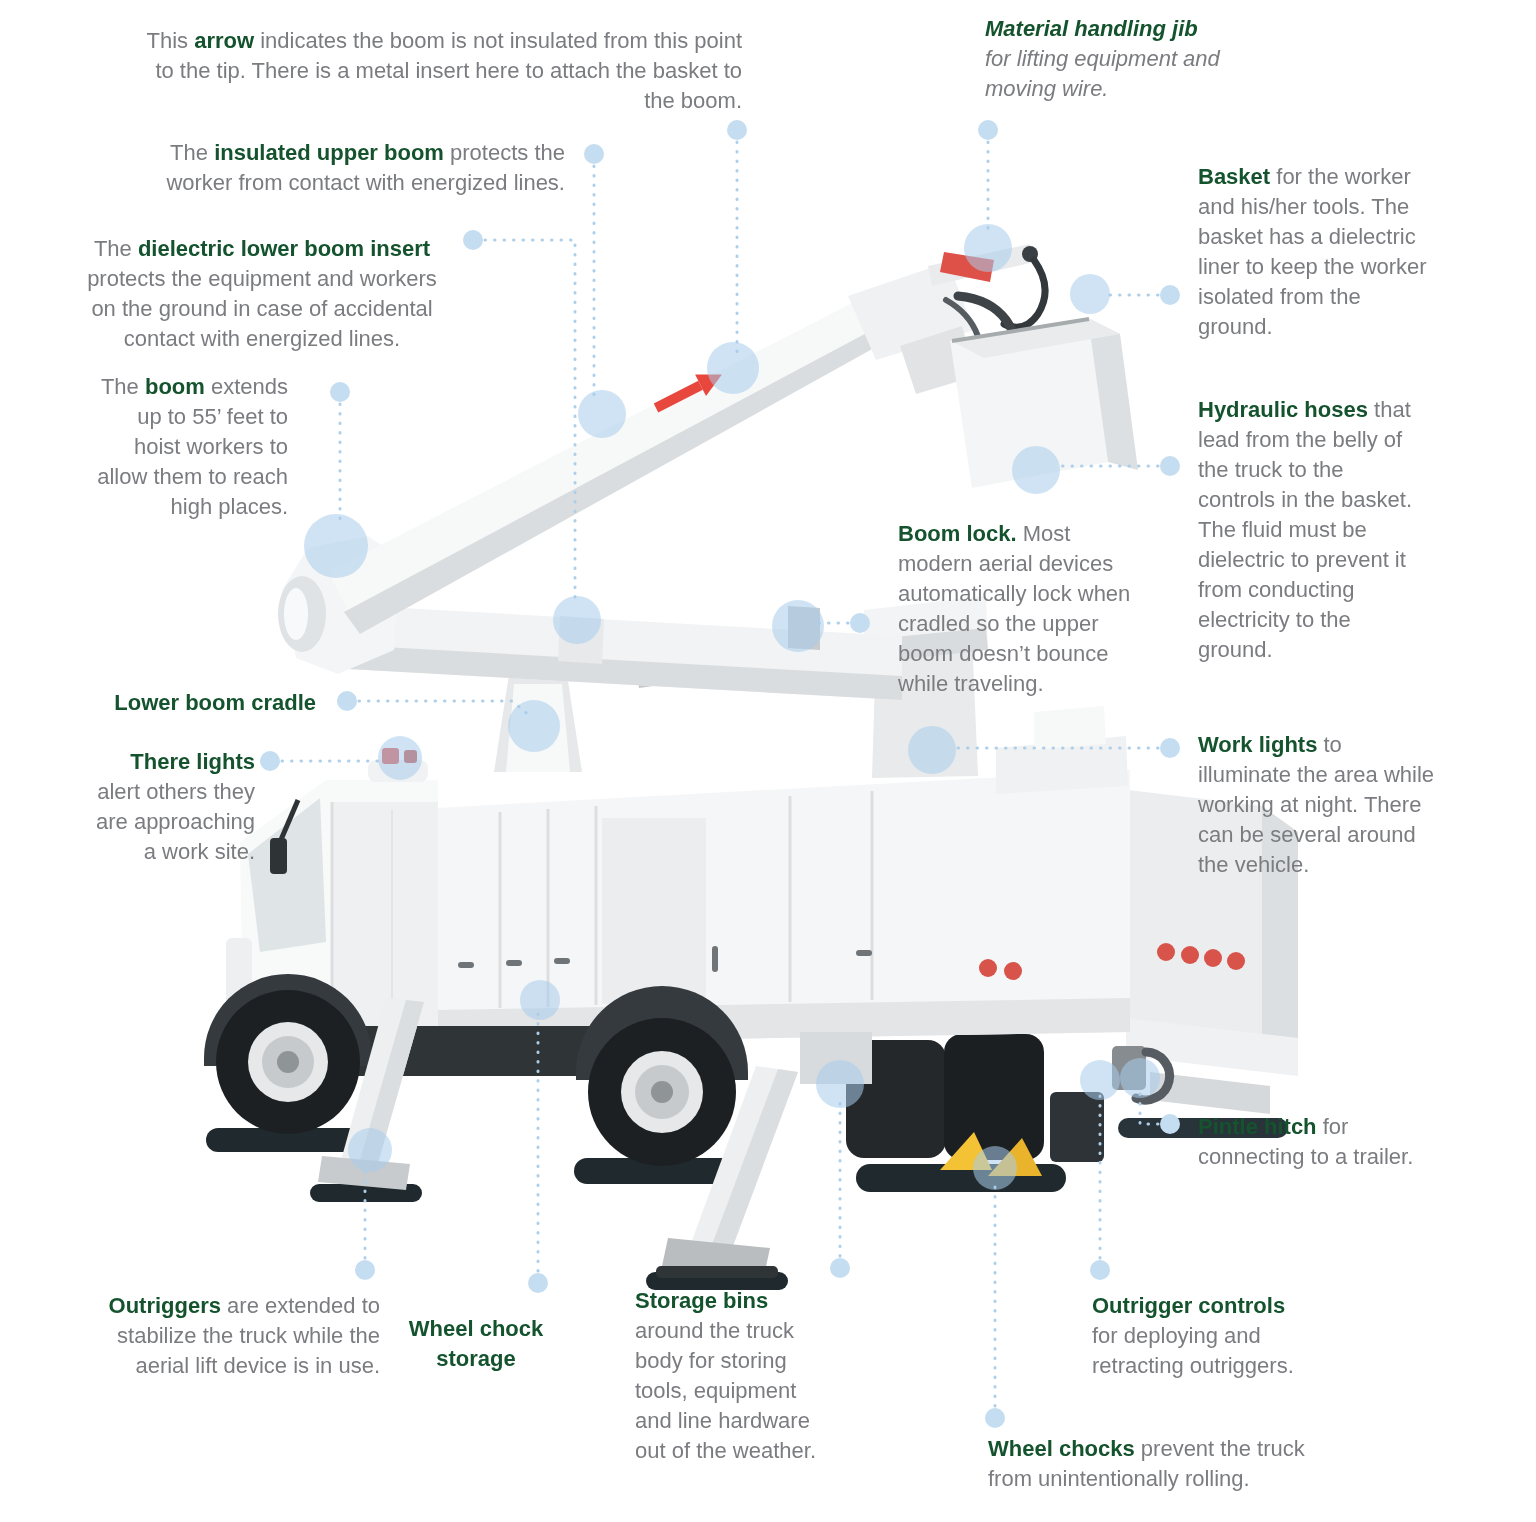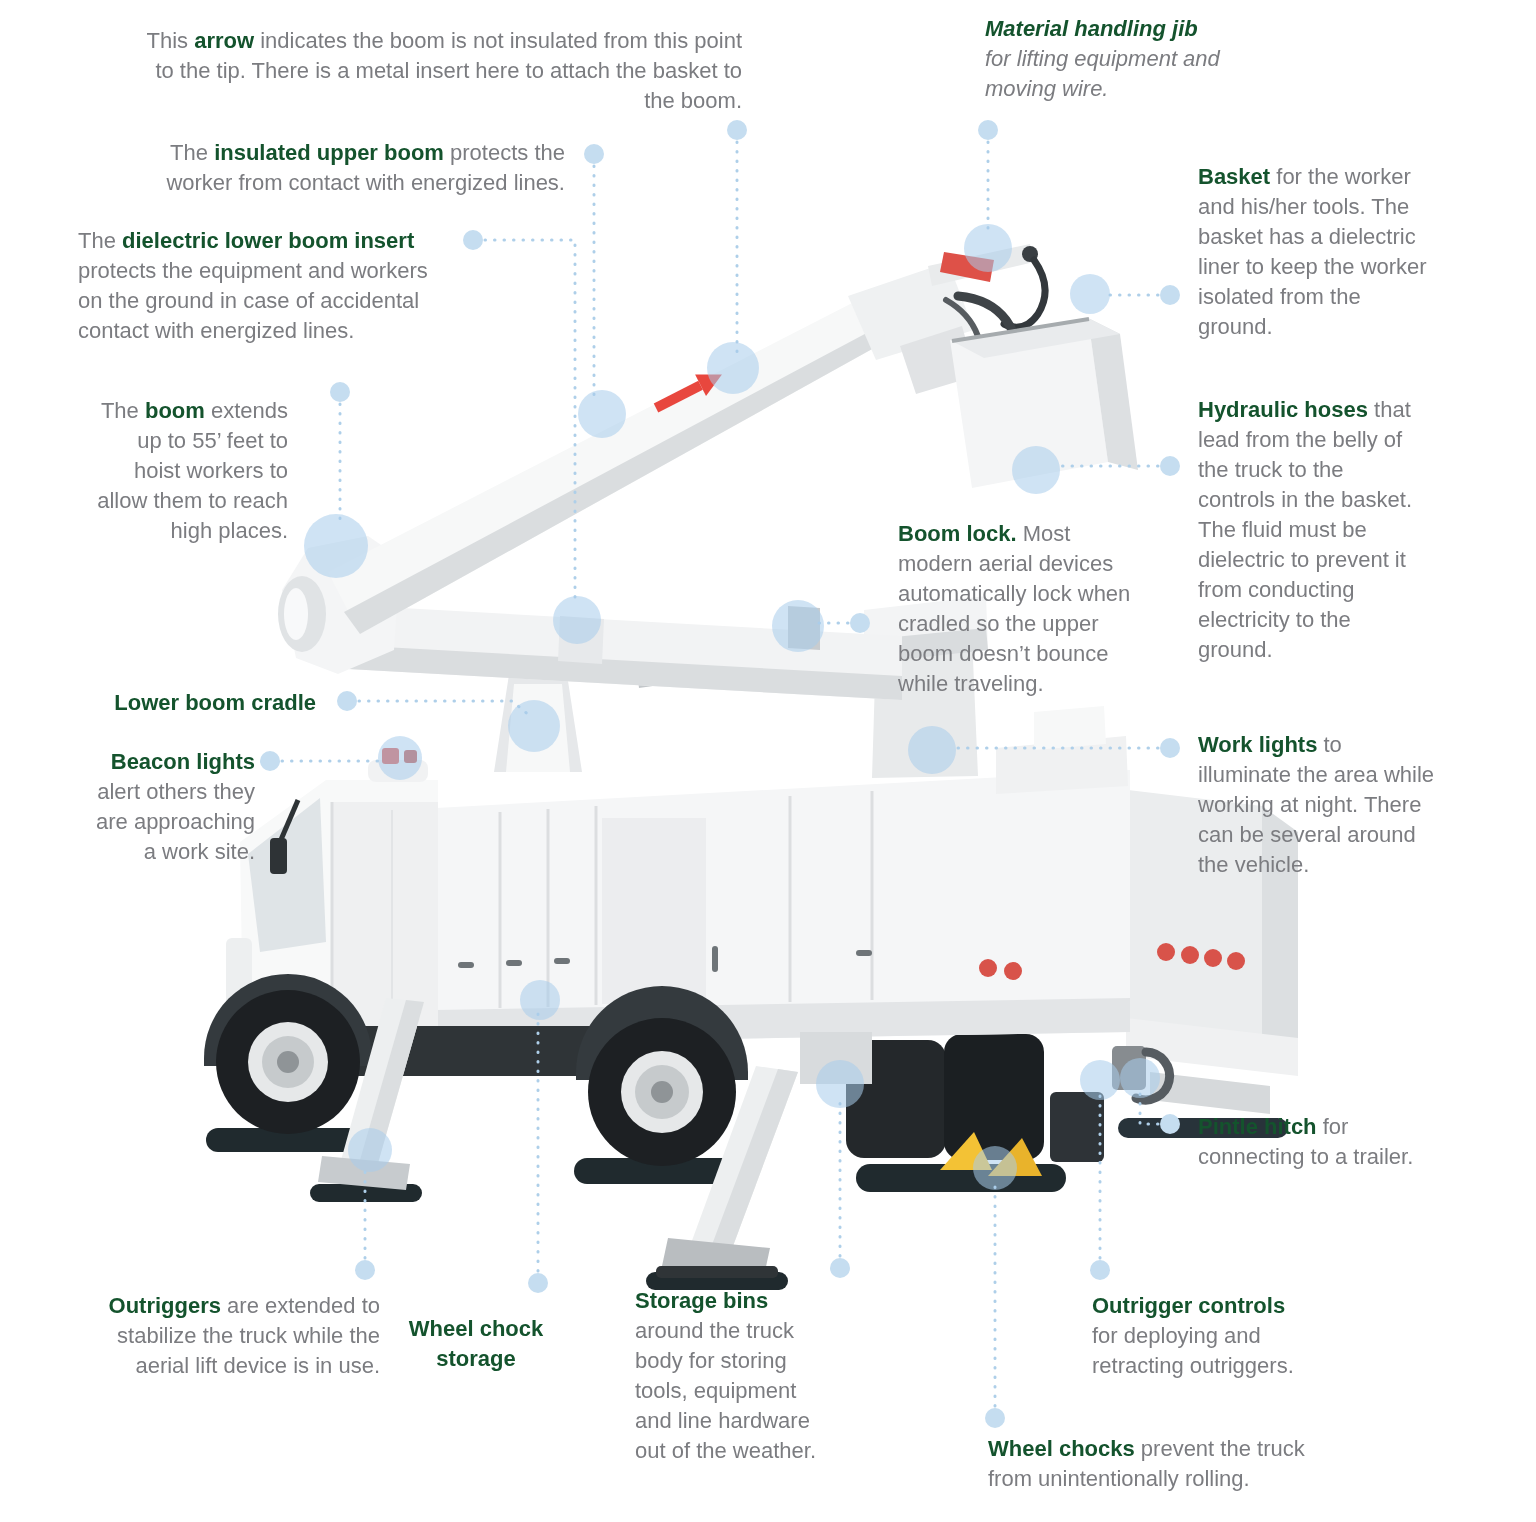--- a/index.html
+++ b/index.html
@@ -21,22 +21,22 @@
     position: absolute;
     font-size: 22px;
     line-height: 30px;
     color: #7B7C80;
     font-weight: 500;
   }
   .ann .kw { color: #14532d; font-weight: bold; }
 
   #ann-arrow_note        { left: 142px;  top: 26px;   width: 600px; text-align: right; }
   #ann-insulated_upper_boom { left: 135px; top: 138px; width: 430px; text-align: right; }
-  #ann-dielectric_lower_boom_insert { left: 78px; top: 226px; width: 368px; text-align: left; }
-  #ann-boom              { left: 94px;   top: 372px;  width: 194px; text-align: right; margin-top: 24px; }
+  #ann-dielectric_lower_boom_insert { left: 78px; top: 234px; width: 368px; text-align: center; }
+  #ann-boom              { left: 94px;   top: 372px;  width: 194px; text-align: right; }
   #ann-lower_boom_cradle { left: 60px;   top: 688px;  width: 256px; text-align: right; }
   #ann-beacon_lights     { left: 95px;   top: 747px;  width: 160px; text-align: right; }
   #ann-material_handling_jib { left: 985px; top: 14px; width: 240px; font-style: italic; }
   #ann-basket            { left: 1198px; top: 162px;  width: 235px; }
   #ann-hydraulic_hoses   { left: 1198px; top: 395px;  width: 228px; }
   #ann-boom_lock         { left: 898px;  top: 519px;  width: 252px; }
   #ann-work_lights       { left: 1198px; top: 730px;  width: 240px; }
   #ann-pintle_hitch      { left: 1198px; top: 1112px; width: 240px; }
   #ann-outriggers        { left: 82px;   top: 1291px; width: 298px; text-align: right; }
   #ann-wheel_chock_storage { left: 400px; top: 1314px; width: 152px; text-align: center; }
@@ -277,21 +277,21 @@
       <circle cx="1100" cy="1080" r="20"></circle>
       <circle cx="995" cy="1168" r="22"></circle>
     </g>
   </svg>
 
   <div class="ann" id="ann-arrow_note"><span>This </span><span class="kw">arrow</span><span> indicates the boom is not insulated from this point to the tip. There is a metal insert here to attach the basket to the boom.</span></div>
   <div class="ann" id="ann-insulated_upper_boom"><span>The </span><span class="kw">insulated upper boom</span><span> protects the worker from contact with energized lines.</span></div>
   <div class="ann" id="ann-dielectric_lower_boom_insert"><span>The </span><span class="kw">dielectric lower boom insert</span><span> protects the equipment and workers on the ground in case of accidental contact with energized lines.</span></div>
   <div class="ann" id="ann-boom"><span>The </span><span class="kw">boom</span><span> extends up to 55’ feet to hoist workers to allow them to reach high places.</span></div>
   <div class="ann" id="ann-lower_boom_cradle"><span class="kw">Lower boom cradle</span></div>
-  <div class="ann" id="ann-beacon_lights"><span class="kw">Beacon lights</span><span> alert others they are approaching a work site.</span></div>
+  <div class="ann" id="ann-beacon_lights"><span class="kw">There lights</span><span> alert others they are approaching a work site.</span></div>
   <div class="ann" id="ann-material_handling_jib"><span class="kw">Material handling jib</span><span> for lifting equipment and moving wire.</span></div>
   <div class="ann" id="ann-basket"><span class="kw">Basket</span><span> for the worker and his/her tools. The basket has a dielectric liner to keep the worker isolated from the ground.</span></div>
   <div class="ann" id="ann-hydraulic_hoses"><span class="kw">Hydraulic hoses</span><span> that lead from the belly of the truck to the controls in the basket. The fluid must be dielectric to prevent it from conducting electricity to the ground.</span></div>
   <div class="ann" id="ann-work_lights"><span class="kw">Work lights</span><span> to illuminate the area while working at night. There can be several around the vehicle.</span></div>
   <div class="ann" id="ann-boom_lock"><span class="kw">Boom lock.</span><span> Most modern aerial devices automatically lock when cradled so the upper boom doesn’t bounce while traveling.</span></div>
   <div class="ann" id="ann-pintle_hitch"><span class="kw">Pintle hitch</span><span> for connecting to a trailer.</span></div>
   <div class="ann" id="ann-outriggers"><span class="kw">Outriggers</span><span> are extended to stabilize the truck while the aerial lift device is in use.</span></div>
   <div class="ann" id="ann-wheel_chock_storage"><span class="kw">Wheel chock storage</span></div>
   <div class="ann" id="ann-storage_bins"><span class="kw">Storage bins</span><span> around the truck body for storing tools, equipment and line hardware out of the weather.</span></div>
   <div class="ann" id="ann-outrigger_controls"><span class="kw">Outrigger controls</span><span> for deploying and retracting outriggers.</span></div>

